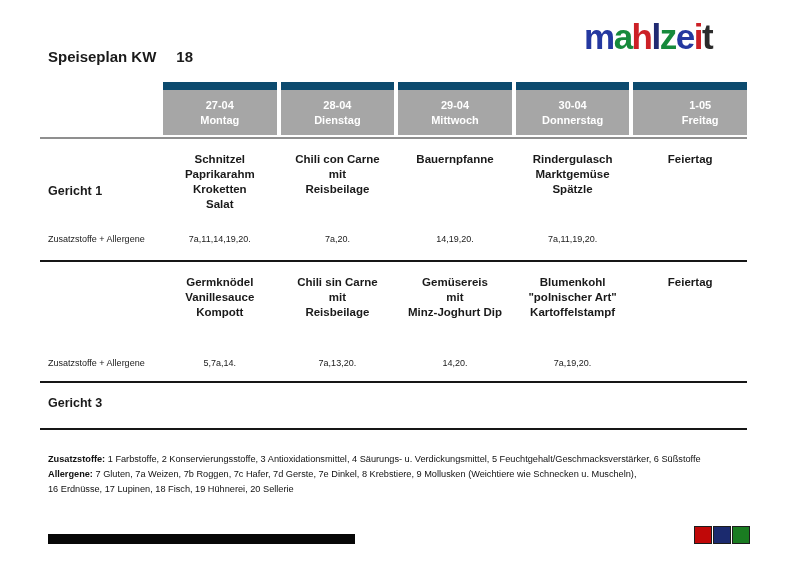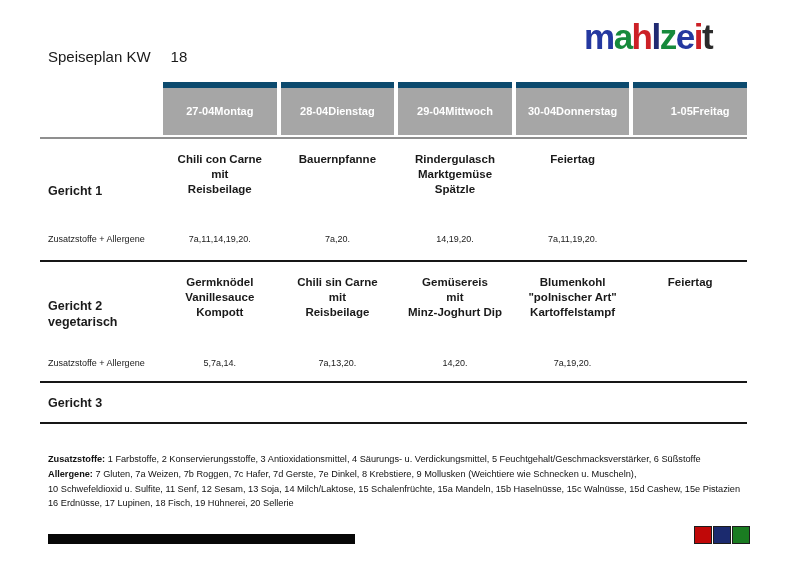--- a/index.html
+++ b/index.html
@@ -1,49 +1,49 @@
 <!DOCTYPE html>
 <html><head>
 <meta charset="utf-8">
 <style>
   html,body{margin:0;padding:0;}
   body{
     width:800px;height:566px;position:relative;background:#ffffff;
     font-family:"Liberation Sans",sans-serif;color:#1a1a1a;overflow:hidden;
   }
   .logo{position:absolute;left:584px;top:19px;font-size:35px;font-weight:bold;letter-spacing:-1.5px;line-height:36px;}
-  .title{position:absolute;left:48px;top:48px;font-size:15px;font-weight:normal;}
+  .title{position:absolute;left:48px;top:48px;font-size:15px;font-weight:bold;}
   .title .week{margin-left:20px;}
 
   .table{position:absolute;left:40px;top:82px;width:707px;}
   .tgrid{display:grid;grid-template-columns:119px repeat(5,1fr);column-gap:4px;}
   .header-row{height:53px;}
   .day-cell{
-    display:flex;flex-direction:row;justify-content:center;align-items:center;
+    display:flex;flex-direction:column;justify-content:center;align-items:center;
     color:#fff;font-size:11px;font-weight:bold;line-height:15px;text-align:center;
-    border-top:6px solid #0c4a6e;
+    border-top:8px solid #0c4a6e;
   }
   .header-line{border-top:2px solid #8f8f8f;margin-top:2px;}
 
   .section{position:relative;border-bottom:2px solid #161616;}
   .s1{height:121px;}
   .s2{height:119px;}
   .row-label{position:absolute;left:8px;font-size:12.5px;font-weight:bold;line-height:16px;}
   .s1 .row-label{top:44px;}
   .s2 .row-label{top:36px;}
   .dishes-row{padding-top:13px;align-items:start;}
   .dish{font-size:11.5px;font-weight:bold;text-align:center;line-height:15px;white-space:pre-line;}
   .allergen-row{position:absolute;width:100%;left:0;}
   .s1 .allergen-row{top:95px;}
   .s2 .allergen-row{top:96px;}
   .allergen-label{font-size:9px;padding-left:8px;}
   .allergen{font-size:9px;text-align:center;}
 
   .heading{
-    font-size:12.5px;font-weight:bold;padding:0 0 12px 8px;border-bottom:2px solid #161616;
+    font-size:12.5px;font-weight:bold;padding:0 0 18px 8px;border-bottom:2px solid #161616;
   }
   .heading.g3{margin-top:13px;}
   .heading.salat{margin-top:10px;}
 
   .legend{position:absolute;left:48px;top:452px;width:706px;font-size:9.2px;line-height:14.8px;color:#111;}
   .legend b{font-weight:bold;}
 
   .black-bar{position:absolute;left:48px;top:534px;width:307px;height:10px;background:#070707;}
   .squares{position:absolute;left:694px;top:526px;display:flex;gap:1px;}
   .sq{width:16px;height:16px;border:1px solid #1c1c1c;display:inline-block;}
@@ -84,44 +84,44 @@
       <span>Freitag</span>
     </div>
   </div>
 
   <div class="header-line"></div>
 
   <div class="section s1">
     <div class="row-label">Gericht 1</div>
     <div class="tgrid dishes-row">
       <div></div>
+      <div class="dish">Schnitzel
+Paprikarahm
+Kroketten
+Salat</div>
       <div class="dish">Chili con Carne
 mit
 Reisbeilage</div>
       <div class="dish">Bauernpfanne</div>
       <div class="dish">Rindergulasch
 Marktgemüse
 Spätzle</div>
       <div class="dish">Feiertag</div>
     </div>
     <div class="tgrid allergen-row">
       <div class="allergen-label">Zusatzstoffe + Allergene</div>
       <div class="allergen">7a,11,14,19,20.</div>
       <div class="allergen">7a,20.</div>
       <div class="allergen">14,19,20.</div>
       <div class="allergen">7a,11,19,20.</div>
       <div class="allergen"></div>
     </div>
   </div>
 
   <div class="section s2">
-    <div class="row-label">
-      <div>Gericht 2</div>
-      <div>vegetarisch</div>
-    </div>
     <div class="tgrid dishes-row">
       <div></div>
       <div class="dish">Germknödel
 Vanillesauce
 Kompott</div>
       <div class="dish">Chili sin Carne
 mit
 Reisbeilage</div>
       <div class="dish">Gemüsereis
 mit
@@ -140,21 +140,20 @@
       <div class="allergen"></div>
     </div>
   </div>
 
   <div class="heading g3">Gericht 3</div>
 </div>
 
 <div class="legend">
   <div><b>Zusatzstoffe:</b><span> 1 Farbstoffe, 2 Konservierungsstoffe, 3 Antioxidationsmittel, 4 Säurungs- u. Verdickungsmittel, 5 Feuchtgehalt/Geschmacksverstärker, 6 Süßstoffe</span></div>
   <div><b>Allergene:</b><span> 7 Gluten, 7a Weizen, 7b Roggen, 7c Hafer, 7d Gerste, 7e Dinkel, 8 Krebstiere, 9 Mollusken (Weichtiere wie Schnecken u. Muscheln),</span></div>
-  <div>10 Schwefeldioxid u. Sulfite, 11 Senf, 12 Sesam, 13 Soja, 14 Milch/Laktose, 15 Schalenfrüchte, 15a Mandeln, 15b Haselnüsse, 15c Walnüsse, 15d Cashew, 15e Pistazien</div>
   <div>16 Erdnüsse, 17 Lupinen, 18 Fisch, 19 Hühnerei, 20 Sellerie</div>
 </div>
 
 <div class="black-bar"></div>
 
 <div class="squares">
   <span class="sq" style="background-color: rgb(192, 8, 8);"></span>
   <span class="sq" style="background-color: rgb(27, 42, 110);"></span>
   <span class="sq" style="background-color: rgb(26, 124, 33);"></span>
 </div>

